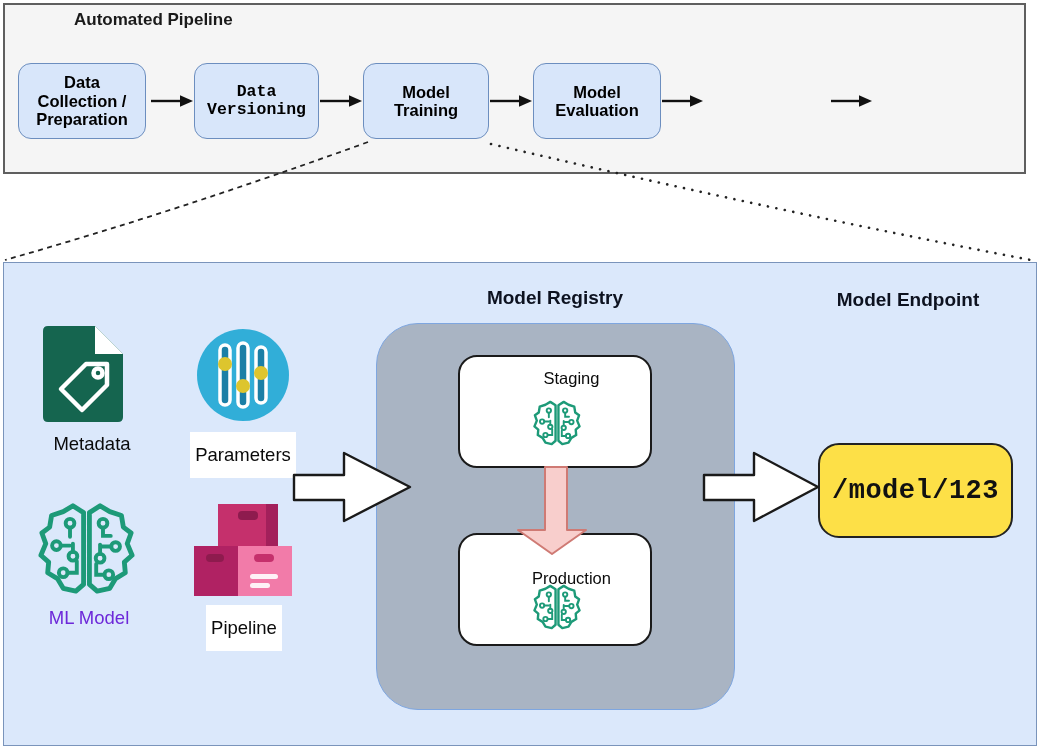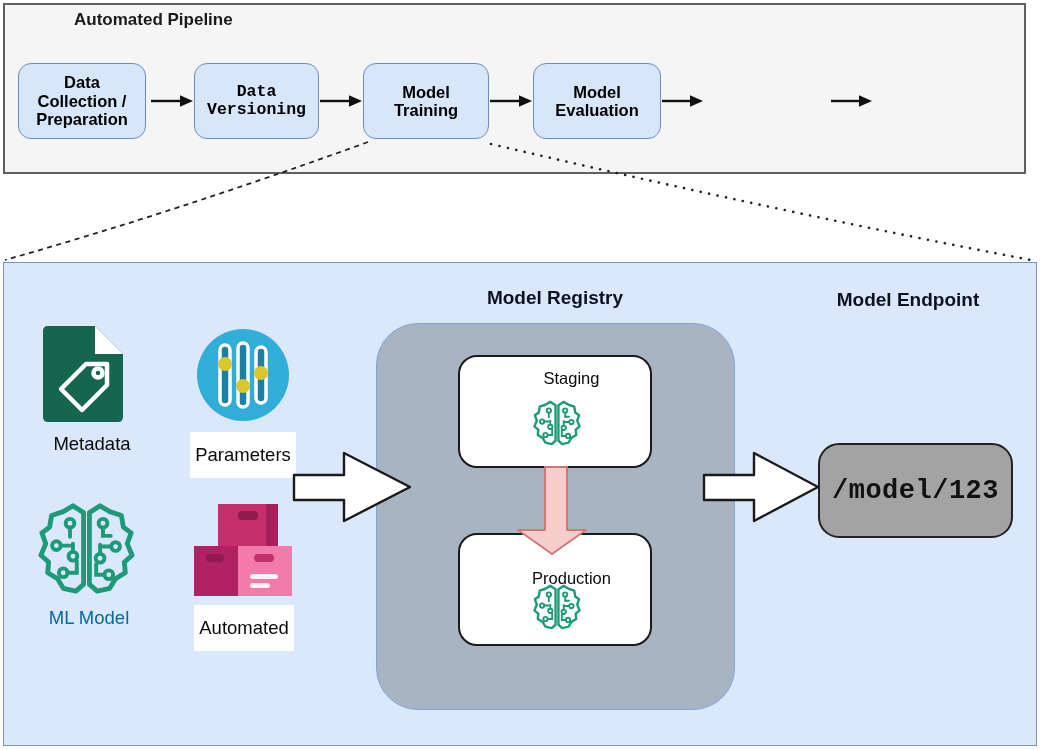--- a/index.html
+++ b/index.html
@@ -27,34 +27,34 @@
     background:#dbe8fb;border:1.6px solid #7a94bb;z-index:1;box-sizing:border-box;
   }
   .section-title{
     position:absolute;z-index:2;font-size:19px;font-weight:bold;color:#0d1220;text-align:center;
   }
   .icon-wrap{position:absolute;z-index:2;}
   .icon-label{
     position:absolute;z-index:2;text-align:center;font-size:18.5px;font-weight:normal;color:#0a0a0a;
   }
   .icon-label .hl{background:#ffffff;padding:12px 5px;display:inline-block;}
-  .label-mlmodel{color:#0369a1;}
+  .label-mlmodel{color:#6d28d9;}
   .registry-container{
     position:absolute;left:376px;top:323px;width:359px;height:387px;z-index:2;box-sizing:border-box;
     background:#a9b4c3;border:1.5px solid #7ea6e0;border-radius:42px;
   }
   .registry-stage-box{
     position:absolute;width:194px;height:113px;z-index:3;box-sizing:border-box;
     background:#ffffff;border:2px solid #1a1a1a;border-radius:19px;text-align:center;
   }
   .registry-stage-box .stage-name{font-size:16.5px;font-weight:normal;color:#0a0a0a;padding-left:33px;}
   .small-brain{position:absolute;left:73px;width:48px;height:48px;}
   .endpoint-box{
     position:absolute;left:818px;top:443px;width:195px;height:95px;z-index:3;box-sizing:border-box;
-    background:#a3a3a3;border:2.5px solid #222;border-radius:21px;
+    background:#fde047;border:2.5px solid #222;border-radius:21px;
     display:flex;align-items:center;justify-content:center;
   }
   .endpoint-path{
     font-family:"Liberation Mono", monospace;font-weight:bold;font-size:27px;color:#111;
     letter-spacing:0.5px;
   }
   
   #overlay{position:absolute;left:0;top:0;z-index:10;pointer-events:none;}
 </style>
 </head>
@@ -125,21 +125,21 @@
       <rect x="74" y="2" width="12" height="44" fill="#a3205b"></rect>
       <rect x="46" y="9" width="20" height="9" rx="4" fill="#8e1b4e"></rect>
       <rect x="2" y="44" width="46" height="50" fill="#b02263"></rect>
       <rect x="14" y="52" width="18" height="8" rx="4" fill="#8e1b4e"></rect>
       <rect x="46" y="44" width="54" height="50" fill="#f27ba9"></rect>
       <rect x="62" y="52" width="20" height="8" rx="4" fill="#c5306c"></rect>
       <rect x="58" y="72" width="28" height="5" rx="2.5" fill="#ffffff" opacity="0.9"></rect>
       <rect x="58" y="81" width="20" height="5" rx="2.5" fill="#ffffff" opacity="0.9"></rect>
     </svg>
   </div>
-  <div class="icon-label" style="left:164px;top:605px;width:160px;"><span class="hl">Automated</span></div>
+  <div class="icon-label" style="left:164px;top:605px;width:160px;"><span class="hl">Pipeline</span></div>
 
   <div class="registry-container"></div>
 
   <div class="registry-stage-box" style="left:458px;top:355px;">
     <div class="stage-name" style="margin-top:12px;">Staging</div>
     <svg class="small-brain" style="top:42px;color:#1d9a78;" viewBox="0 0 100 100">
         <use href="#brain"></use>
       </svg>
   </div>
 

